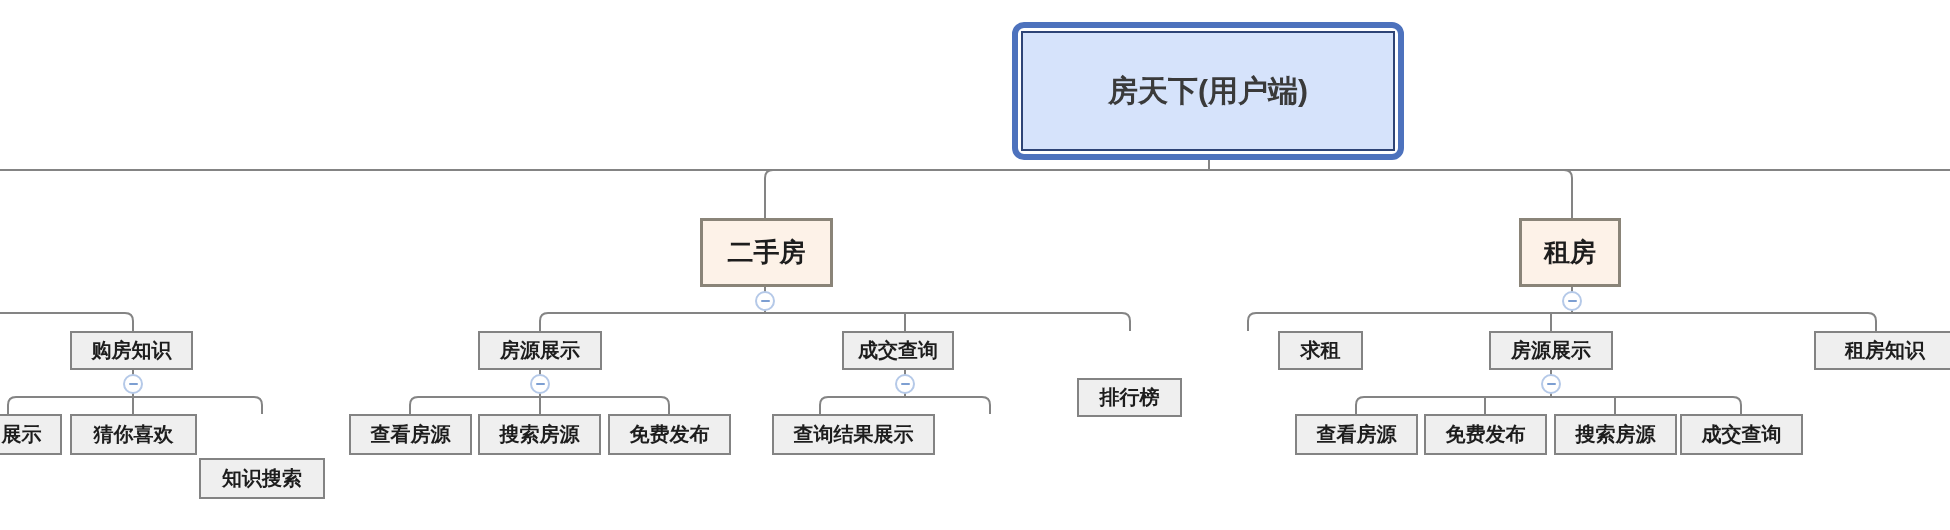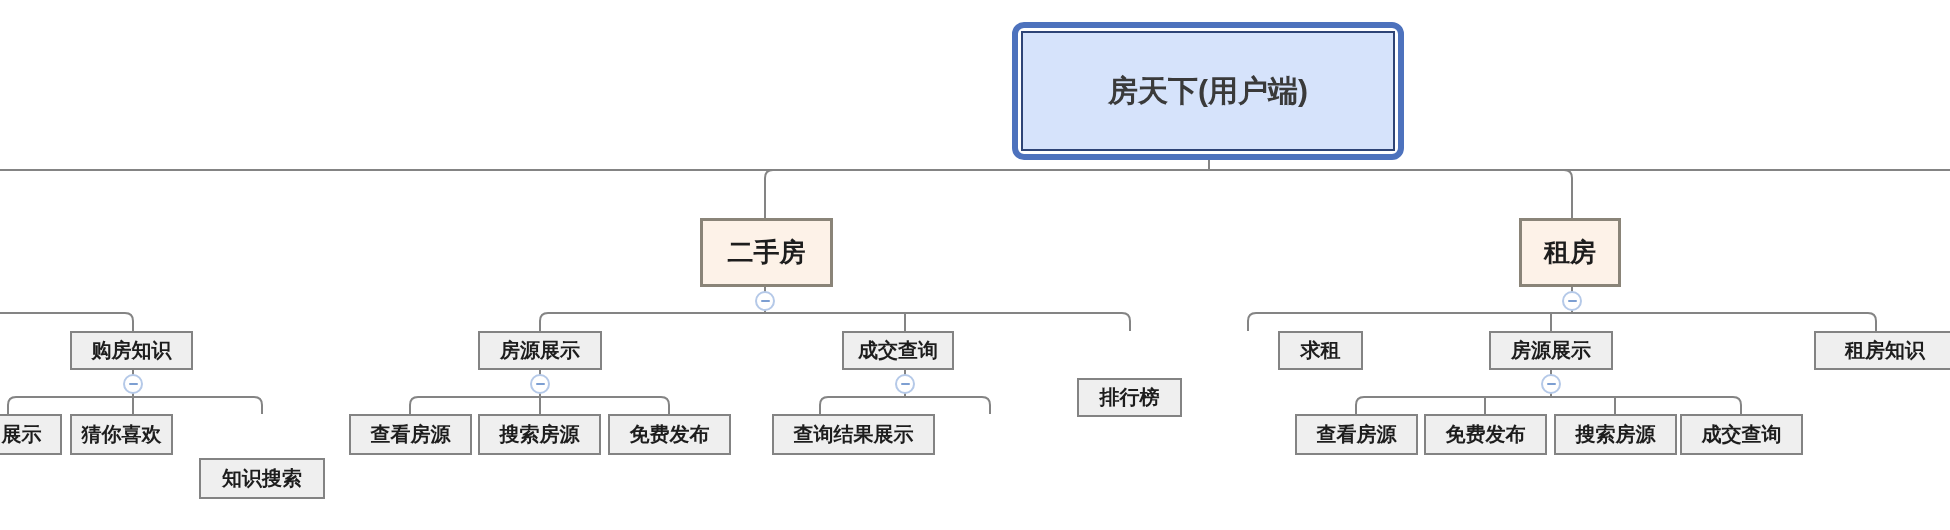--- a/index.html
+++ b/index.html
@@ -81,21 +81,21 @@
 
   <div class="node lvl3" style="left:70px;width:123px;">购房知识</div>
   <div class="node lvl3" style="left:478px;width:124px;">房源展示</div>
   <div class="node lvl3" style="left:842px;width:112px;text-align:center;">成交查询</div>
   <div class="node lvl3" style="left:1077px;width:105px;margin-top:47px;">排行榜</div>
   <div class="node lvl3" style="left:1278px;width:85px;">求租</div>
   <div class="node lvl3" style="left:1489px;width:124px;">房源展示</div>
   <div class="node lvl3" style="left:1814px;width:142px;">租房知识</div>
 
   <div class="node lvl4" style="left:-19px;width:81px;">展示</div>
-  <div class="node lvl4" style="left:70px;width:103px;">猜你喜欢</div>
+  <div class="node lvl4" style="left:70px;width:127px;">猜你喜欢</div>
   <div class="node lvl4" style="left:199px;width:126px;margin-top:44px;">知识搜索</div>
 
   <div class="node lvl4" style="left:349px;width:123px;">查看房源</div>
   <div class="node lvl4" style="left:478px;width:123px;">搜索房源</div>
   <div class="node lvl4" style="left:608px;width:123px;">免费发布</div>
 
   <div class="node lvl4" style="left:772px;width:163px;">查询结果展示</div>
 
   <div class="node lvl4" style="left:1295px;width:123px;">查看房源</div>
   <div class="node lvl4" style="left:1424px;width:123px;">免费发布</div>

